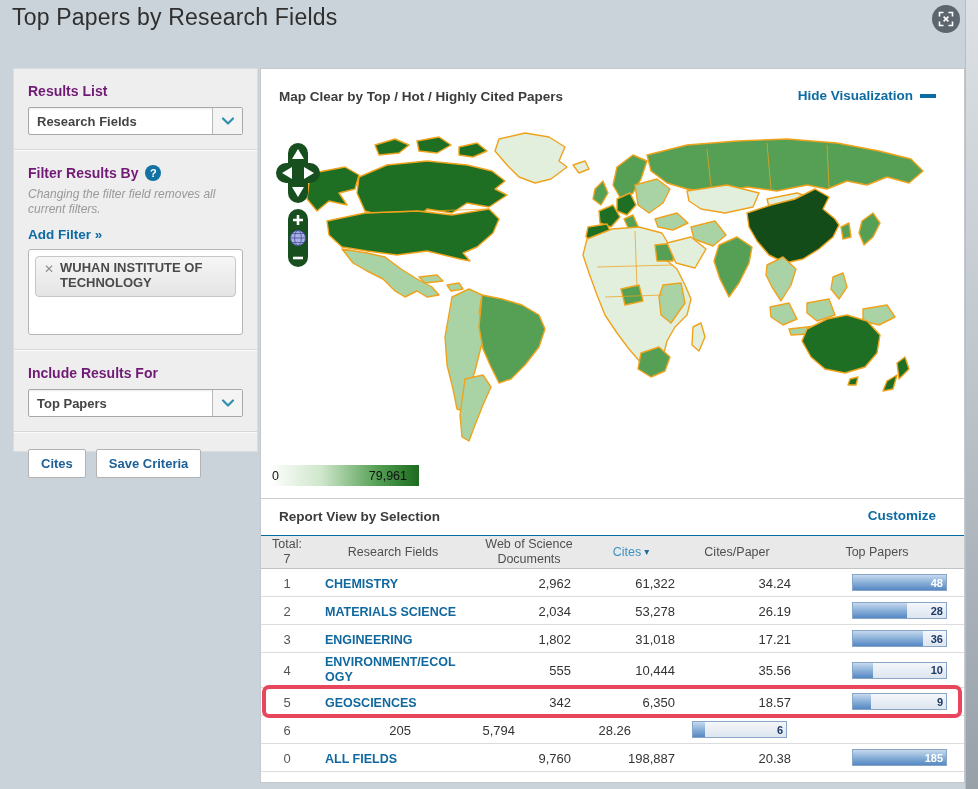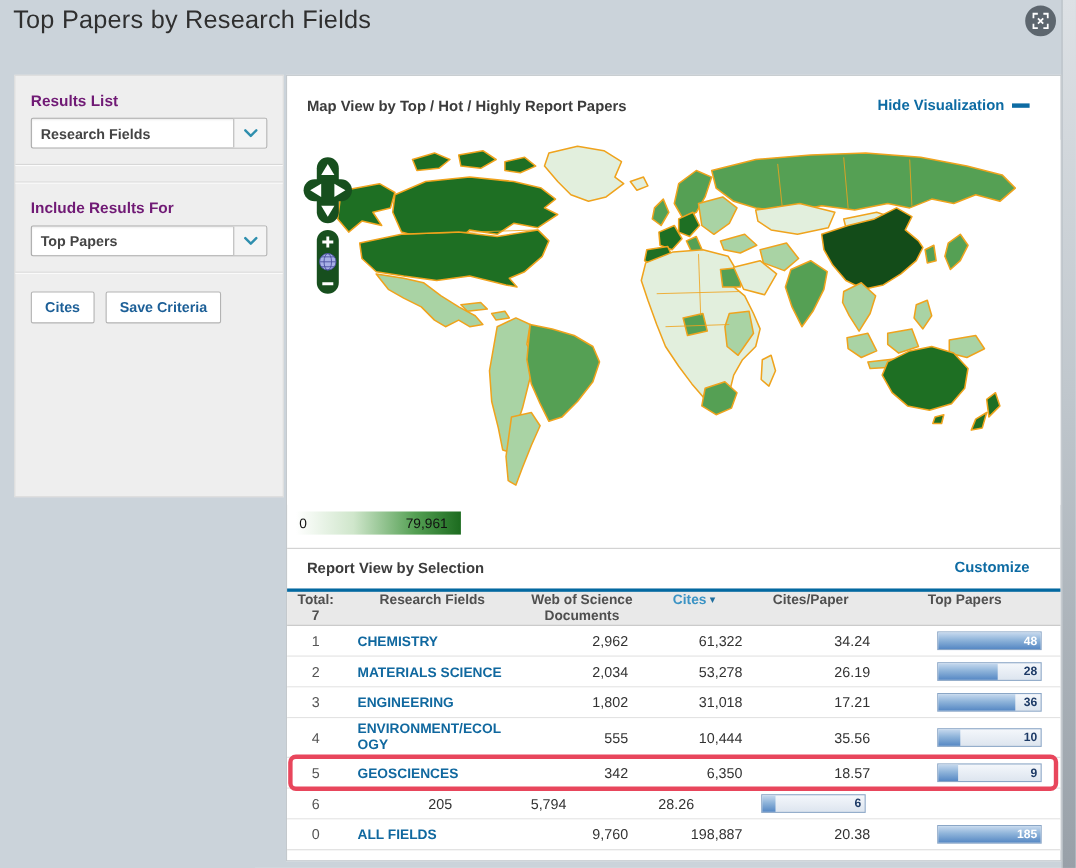--- a/index.html
+++ b/index.html
@@ -60,22 +60,22 @@
   .legend{position:absolute;left:8px;top:396px;width:150px;height:21px;
     background:linear-gradient(90deg,#ffffff 0%,#cfe6cb 35%,#55a054 72%,#1c6b1f 100%);
     display:flex;align-items:center;justify-content:space-between;font-size:12.5px;color:#111;}
   .legend-min{padding-left:3px;}
   .legend-max{padding-right:12px;margin-left:48px;}
   .panel-divider{position:absolute;left:0;top:429px;width:100%;border-top:1px solid #cfcfcf;}
   .report-title{position:absolute;left:18px;top:440px;font-size:13.5px;font-weight:bold;color:#3c3c3c;}
   .customize{position:absolute;right:28px;top:439px;font-size:13.5px;font-weight:bold;color:var(--accent-blue);cursor:pointer;}
   
   .report-table{position:absolute;left:0;top:466px;width:703px;}
-  .t-head{display:flex;align-items:flex-start;background:#e9e9e9;border-top:3px solid #0369a1;border-bottom:1px solid #c2c2c2;
-    min-height:34px;font-size:12.5px;font-weight:bold;color:#4f4f4f;}
+  .t-head{display:flex;align-items:center;background:#e9e9e9;border-top:1px solid #0369a1;border-bottom:1px solid #c2c2c2;
+    min-height:34px;font-size:12.5px;font-weight:normal;color:#4f4f4f;}
   .t-row{display:flex;align-items:center;min-height:28px;border-bottom:1px solid #dcdcdc;position:relative;background:#fff;padding:2px 0;}
   .t-row.highlight::after{content:'';position:absolute;left:1px;right:2px;top:-3px;bottom:-3px;
     border:4px solid var(--highlight-red);border-radius:7px;pointer-events:none;z-index:5;}
   .c-rank{width:52px;text-align:center;}
   .c-field{width:160px;padding-left:12px;}
   .c-wos{width:112px;text-align:right;padding-right:14px;}
   .c-cites{width:92px;text-align:right;padding-right:2px;}
   .c-cpp{width:120px;text-align:right;padding-right:6px;}
   .c-tp{width:160px;display:flex;justify-content:flex-end;padding-right:10px;}
   .hc{display:flex;flex-direction:column;align-items:center;justify-content:center;line-height:1.2;}
@@ -117,20 +117,34 @@
     <div class="select">
       <span class="select-value">Research Fields</span>
       <span class="select-cap">
         <svg width="14" height="12" viewBox="0 0 14 12">
             <path d="M2 3.5 L7 8.5 L12 3.5" fill="none" stroke="#2f8fae" stroke-width="2.2" stroke-linecap="round" stroke-linejoin="round"></path>
           </svg>
       </span>
     </div>
   </div>
   <div class="side-divider"></div>
+  <div>
+    <div class="side-label-row">
+      <span class="side-label">Filter Results By</span>
+      <span class="help-badge">?</span>
+    </div>
+    <p class="side-note">Changing the filter field removes all current filters.</p>
+    <a class="add-filter">Add Filter »</a>
+    <div class="filter-box">
+      <div class="filter-chip">
+        <span class="chip-x">✕</span>
+        <span class="chip-label">WUHAN INSTITUTE OF TECHNOLOGY</span>
+      </div>
+    </div>
+  </div>
   <div class="side-divider"></div>
   <div>
     <div class="side-label">Include Results For</div>
     <div class="select">
       <span class="select-value">Top Papers</span>
       <span class="select-cap">
         <svg width="14" height="12" viewBox="0 0 14 12">
             <path d="M2 3.5 L7 8.5 L12 3.5" fill="none" stroke="#2f8fae" stroke-width="2.2" stroke-linecap="round" stroke-linejoin="round"></path>
           </svg>
       </span>
@@ -138,21 +152,21 @@
   </div>
   <div class="side-divider"></div>
   <div class="btn-row">
     <button class="btn">Cites</button>
     <button class="btn">Save Criteria</button>
   </div>
 </aside>
 
 <main class="main-panel">
   <div class="panel-head">
-    <span class="map-title">Map View by Top / Hot / Highly Report Papers</span>
+    <span class="map-title">Map Clear by Top / Hot / Highly Cited Papers</span>
     <span class="hide-vis">
       <span>Hide Visualization</span>
       <span class="minus-dash"></span>
     </span>
   </div>
 
   <div class="map-area">
     <svg class="map-controls" width="48" height="130" viewBox="0 0 48 130">
       <g>
         <rect x="13" y="2" width="20" height="60" rx="10" fill="#174f1e"></rect>

